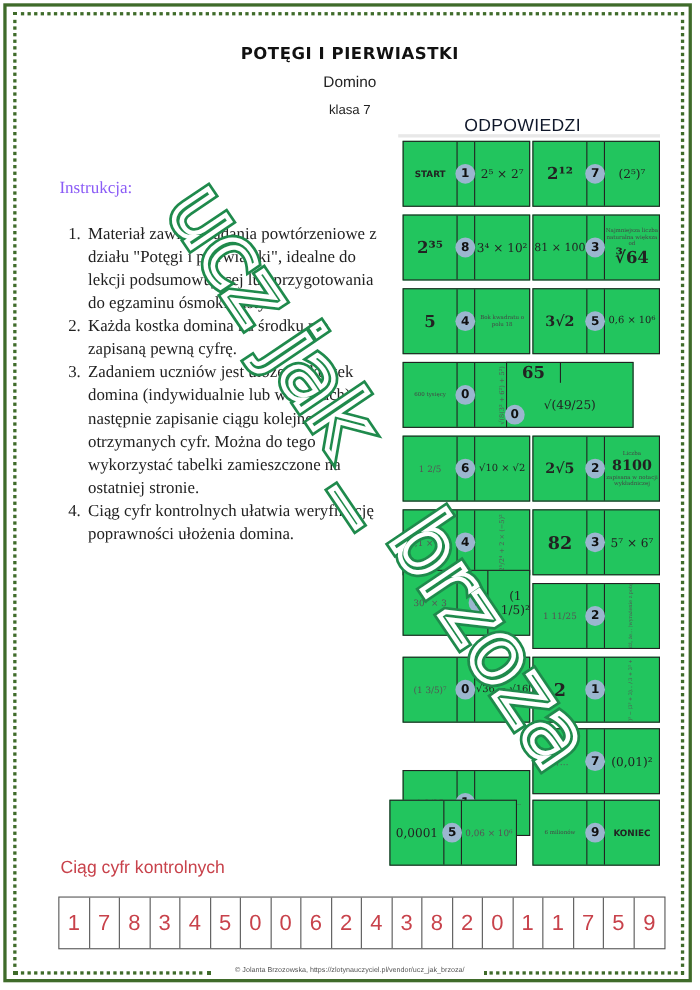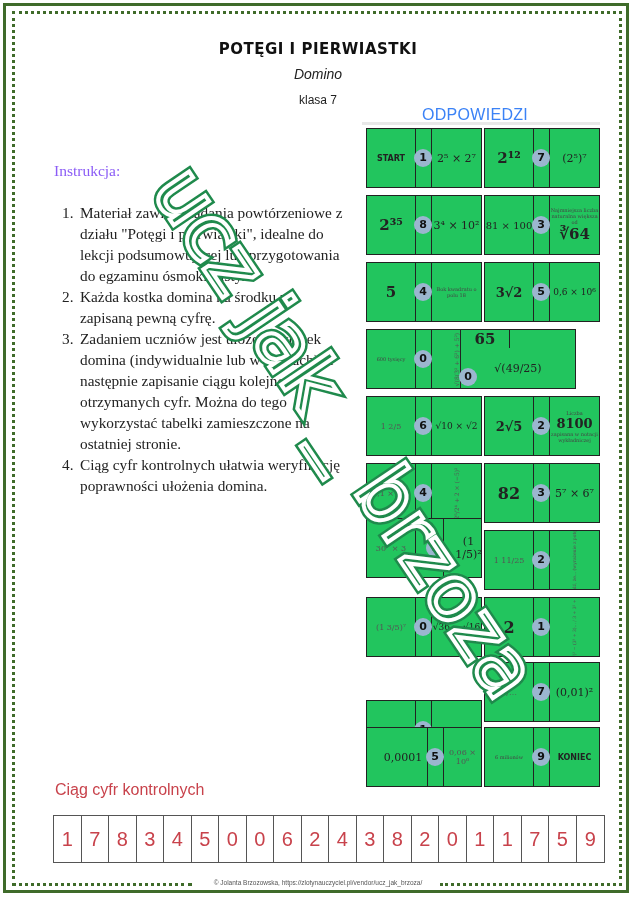--- a/index.html
+++ b/index.html
@@ -1,27 +1,27 @@
 <!DOCTYPE html>
 <html><head>
 <meta charset="utf-8">
 <style>
   html,body{margin:0;padding:0;background:#fff;}
   body{width:636px;height:900px;position:relative;overflow:hidden;font-family:"Liberation Sans",sans-serif;color:#222;}
   .outer-border{position:absolute;left:3px;top:3px;width:626px;height:890px;border:3px solid #3f6b2a;box-sizing:border-box;}
   .inner-border{position:absolute;left:12px;top:11px;width:610px;height:875px;border:3px dotted #3f6b2a;border-bottom:none;box-sizing:border-box;}
   .bottom-dots{position:absolute;top:883px;height:0;border-top:3px dotted #3f6b2a;}
   .title{position:absolute;left:0;width:636px;top:40px;text-align:center;font-family:"DejaVu Sans",sans-serif;font-weight:bold;font-size:15px;letter-spacing:0.5px;color:#111;}
-  .subtitle{position:absolute;left:0;width:636px;top:66px;text-align:center;font-size:14px;color:#222;font-style:italic;}
+  .subtitle{position:absolute;left:0;width:636px;top:66px;text-align:center;font-size:14px;color:#222;}
   .grade{position:absolute;left:0;width:636px;top:93px;text-align:center;font-size:12px;color:#222;}
   .instr-head{position:absolute;left:54px;top:162px;font-family:"Liberation Serif",serif;font-size:15.5px;color:#8b5cf6;}
   .instr-list{position:absolute;left:58px;top:202px;width:290px;margin:0;padding:0;list-style:none;font-family:"Liberation Serif",serif;font-size:15.3px;line-height:21px;color:#222;}
   .instr-list li{position:relative;padding-left:22px;margin:0;}
   .instr-list li .num{position:absolute;left:4px;top:0;}
-  .answers-head{position:absolute;left:422px;top:106px;font-size:16px;color:#3b82f6;letter-spacing:0.3px;}
+  .answers-head{position:absolute;left:422px;top:106px;font-size:16px;color:#0f172a;letter-spacing:0.3px;}
   .answers-bar{position:absolute;left:362px;top:122px;width:238px;height:3px;background:#e8e8e8;}
   .domino{position:absolute;height:60px;width:116px;border:1.5px solid #222;box-sizing:border-box;background:#22c55e;display:flex;}
   .d-left{width:48px;border-right:1.5px solid #222;display:flex;align-items:center;justify-content:center;font-family:"DejaVu Serif",serif;text-align:center;}
   .d-mid{width:15px;border-right:1.5px solid #222;position:relative;}
   .d-right{flex:1;display:flex;align-items:center;justify-content:center;font-family:"DejaVu Serif",serif;text-align:center;overflow:hidden;}
   .badge{position:absolute;left:-2px;top:20px;width:18px;height:18px;border-radius:50%;background:#9bb6cf;color:#111;font-family:"DejaVu Sans",sans-serif;font-weight:bold;font-size:11px;line-height:18px;text-align:center;}
   .bigtxt{font-size:15px;font-weight:bold;}
   .medtxt{font-size:11px;}
   .smtxt{font-size:8px;color:#555;}
   .tinytxt{font-size:5px;color:#444;line-height:6px;}
@@ -260,21 +260,21 @@
       <span class="smtxt">1/…</span>
     </div>
   <div class="d-mid">
       <span class="badge">7</span>
     </div>
   <div class="d-right">
       <span class="medtxt">(0,01)²</span>
     </div>
 </div>
 
-<div class="domino" style="left:366px;top:727px;padding-left:12px;">
+<div class="domino" style="left:354px;top:727px;">
   <div class="d-left">
       <span class="medtxt">0,0001</span>
     </div>
   <div class="d-mid">
       <span class="badge">5</span>
     </div>
   <div class="d-right">
       <span class="smtxt">0,06 × 10⁶</span>
     </div>
 </div>

